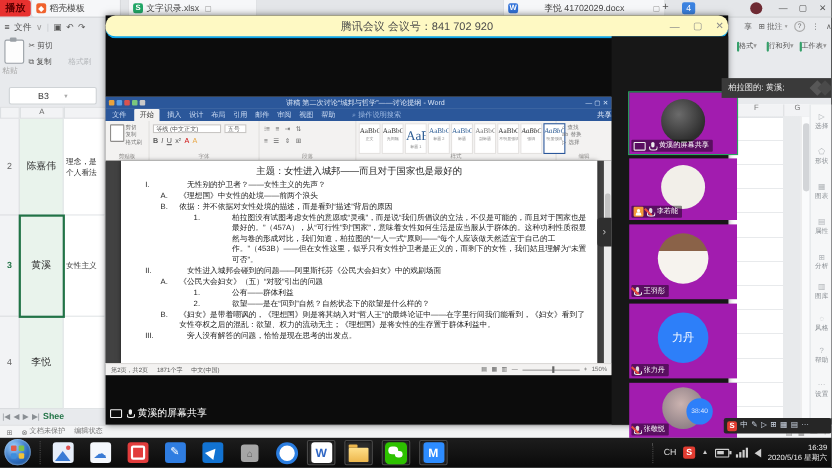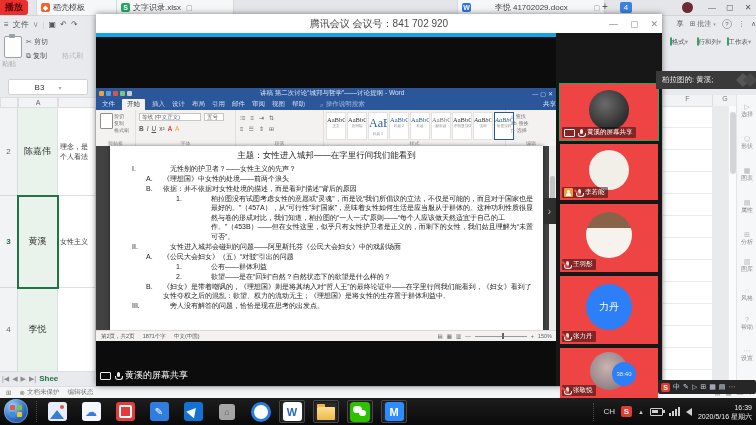--- a/index.html
+++ b/index.html
@@ -48,35 +48,35 @@
   .gridlines{position:absolute;left:0;top:11px;right:8px;bottom:0;
      background:repeating-linear-gradient(transparent 0 21px,#e8eaec 21px 22px),linear-gradient(90deg,transparent 0 49px,#e8eaec 49px 50px);}
   .vscroll{position:absolute;right:0;top:11px;width:8px;bottom:0;background:#fafbfc;border-left:1px solid #ececec;}
   .vthumb{position:absolute;left:1px;top:6px;width:6px;height:62px;background:#d3d5d8;border-radius:3px;}
   .rail{left:736px;top:95px;width:20px;height:285px;background:#f6f7f8;border-left:1px solid #e2e4e7;}
   .railitem{position:absolute;left:0;width:20px;text-align:center;font-size:6px;color:#8b9095;}
   .railitem .ri{display:block;font-size:7px;color:#b0b4b8;line-height:7px;}
 
   
   .meet{left:96px;top:14px;width:566px;height:372px;background:#0c0c0c;z-index:4;box-shadow:0 0 6px rgba(0,0,0,.5);}
-  .meettitle{left:0;top:0;width:566px;height:19px;background:#ffffff;border-bottom:4px solid #0ea5e9;}
+  .meettitle{left:0;top:0;width:566px;height:19px;background:#fef9c3;border-bottom:2px solid #0ea5e9;border-radius:9px;}
   .meettitle .tt{position:absolute;left:0;right:0;top:0;height:19px;display:flex;align-items:center;justify-content:center;font-size:10px;color:#4a4a4a;}
   .meetctl{position:absolute;right:4px;top:0;height:19px;display:flex;align-items:center;gap:12px;color:#8a8a8a;font-size:9px;}
   .sharelabel{left:4px;top:355px;display:flex;align-items:center;gap:4px;color:#fff;font-size:9px;}
   .scrico{width:9px;height:6px;border:1px solid #eee;border-radius:1px;display:inline-block;}
   .micw{position:relative;width:6px;height:8px;display:inline-block;}
   .micw::before{content:"";position:absolute;left:1.5px;top:0;width:3px;height:5px;background:#eee;border-radius:1.5px;}
   .micw::after{content:"";position:absolute;left:0;top:4px;width:6px;height:3px;border:1px solid #eee;border-top:none;border-radius:0 0 3px 3px;}
   .muted::before{background:#ddd;}
   .muted i{position:absolute;left:-1px;top:0;width:9px;height:1.5px;background:#e64c41;transform:rotate(45deg);transform-origin:left top;}
   .chev{left:447px;top:184px;width:13px;height:26px;background:#2f2f2f;border-radius:3px 0 0 3px;color:#bbb;font-size:10px;display:flex;align-items:center;justify-content:center;}
 
   
   .panel{left:460px;top:19px;width:106px;height:353px;background:#171717;}
-  .tile{position:absolute;left:4px;width:98px;background:#ef4444;}
+  .tile{position:absolute;left:16px;width:98px;background:#a21caf;}
   .tile .av{position:absolute;left:50%;top:46%;transform:translate(-50%,-50%);border-radius:50%;}
   .tile .lbl{position:absolute;left:2px;bottom:2px;display:flex;align-items:center;gap:3px;color:#fff;font-size:6.5px;background:rgba(0,0,0,.45);padding:1px 3px 1px 2px;border-radius:1px;max-width:92px;}
   .active-speaker{outline:1px solid #2aa561;}
   .handbadge{width:9px;height:9px;background:#f29b38;border-radius:1px;position:relative;flex:none;}
   .handbadge::before{content:"";position:absolute;left:3px;top:1.5px;width:3px;height:3px;border-radius:50%;background:#fff;}
   .handbadge::after{content:"";position:absolute;left:2px;top:5px;width:5px;height:3px;border-radius:2px 2px 0 0;background:#fff;}
 
   
   .word{left:0;top:74px;width:460px;height:253px;background:#f3f2f1;}
   .wtitle{left:0;top:0;width:460px;height:11px;background:#2b579a;display:flex;align-items:center;padding:0 3px;gap:2px;box-sizing:border-box;}
@@ -156,21 +156,21 @@
 </style>
 </head>
 <body>
 
 <div id="root">
 
   <div class="abs tabbar">
     <div class="abs recbadge">
         <span>播放</span>
       </div>
-    <div class="abs wtab" style="left:36px;width:72px;align-items:center;">
+    <div class="abs wtab" style="left:28px;width:72px;align-items:center;">
       <span class="ticon" style="background:#f0622d;">◆</span>
       <span class="clip">稻壳模板</span>
     </div>
     <div class="abs wtab" style="left:116px;width:108px;">
       <span class="ticon" style="background:#21a666;">S</span>
       <span class="clip">文字识录.xlsx</span>
       <span class="tclose">▢</span>
     </div>
     <div class="abs wtab" style="left:457px;width:138px;justify-content:space-between;">
       <span class="ticon" style="background:#3272d9;">W</span>
@@ -446,21 +446,21 @@
           <div class="abs minitxt row" style="left:5px;top:17px;gap:2px;">
               <span>▷</span>
               <span>选择</span>
             </div>
           <div class="glabel">编辑</div>
         </div>
       </div>
 
       <div class="abs docarea">
         <div class="page">
-          <div class="dtitle">主题：女性进入城邦——在字里行间我们能看到</div>
+          <div class="dtitle">主题：女性进入城邦——而且对于国家也是最好的</div>
           <div class="docbody">
             <div class="ln lv1">
                 <span class="mk">I.</span>
                 <span class="tx">无性别的护卫者？——女性主义的先声？</span>
               </div>
             <div class="ln lv2">
                 <span class="mk">A.</span>
                 <span class="tx">《理想国》中女性的处境——前两个浪头</span>
               </div>
             <div class="ln lv2">

